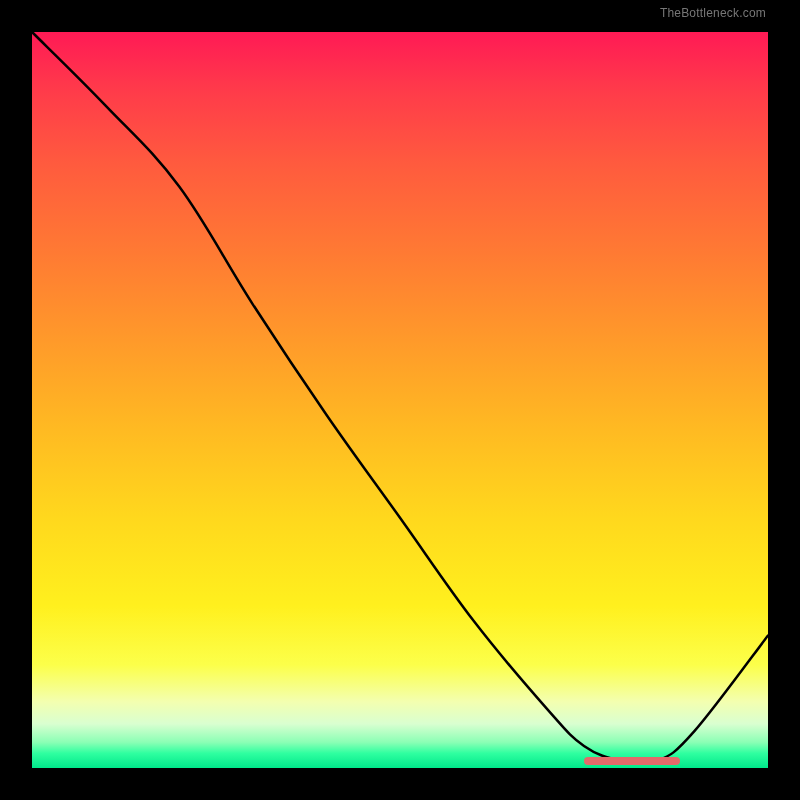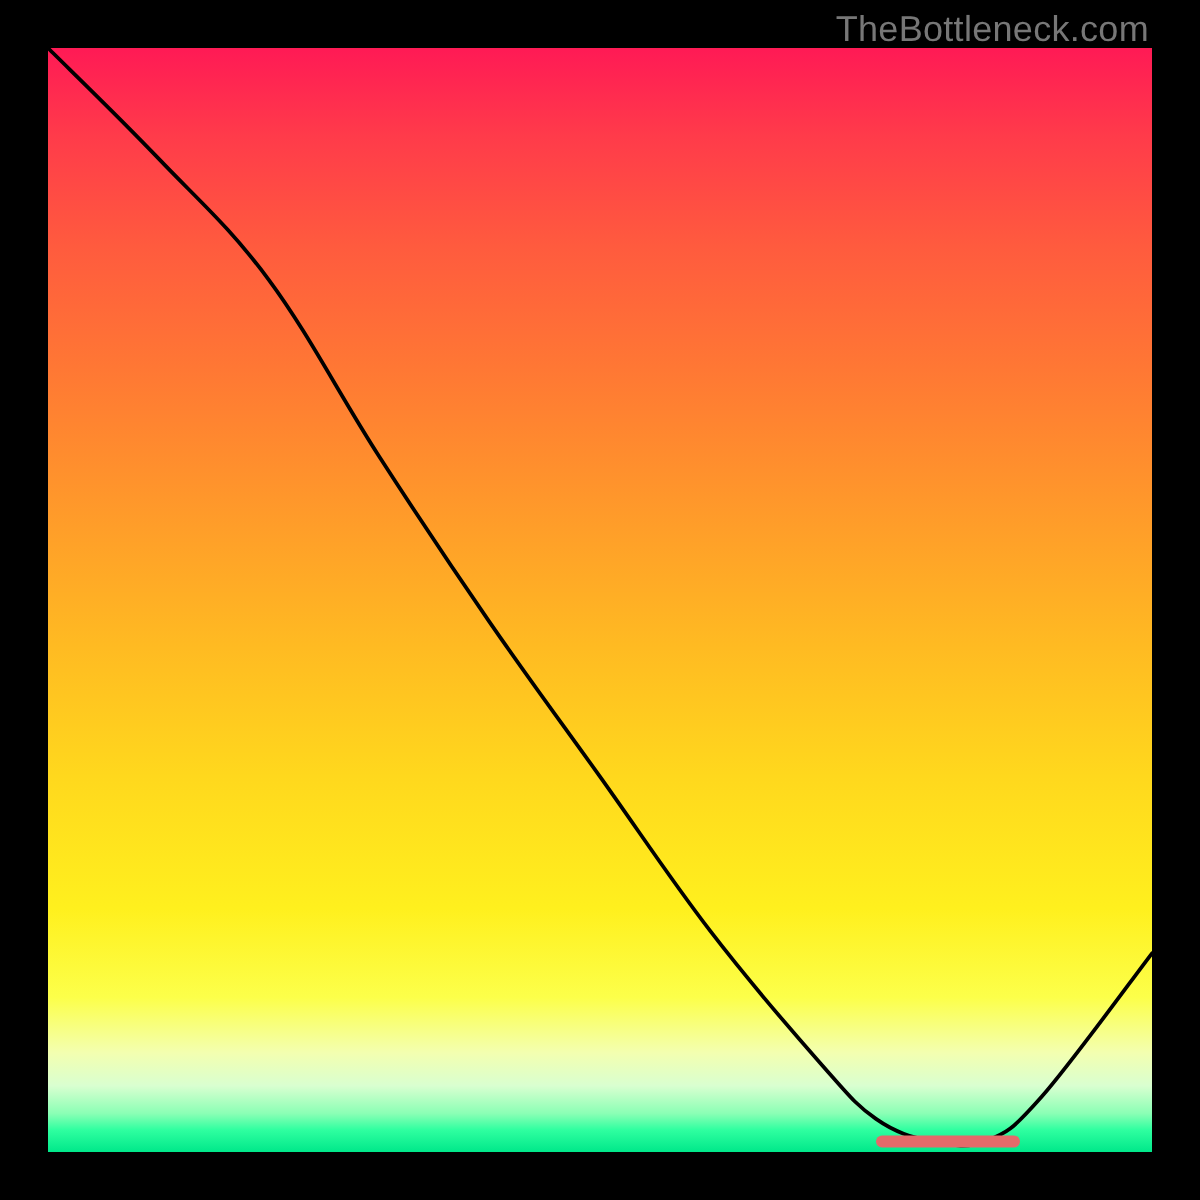--- a/index.html
+++ b/index.html
@@ -47,21 +47,21 @@
       #8bffb5 96.5%,
       #2fffa0 98%,
       #00e88a 100%
     );
   }
   .watermark {
     position: absolute;
     top: 6px;
     right: 34px;
     color: #777;
-    font-size: 24px;
+    font-size: 12px;
     letter-spacing: 0.2px;
     user-select: none;
   }
   svg.curve {
     position: absolute;
     left: 0;
     top: 0;
     width: 100%;
     height: 100%;
     overflow: visible;

